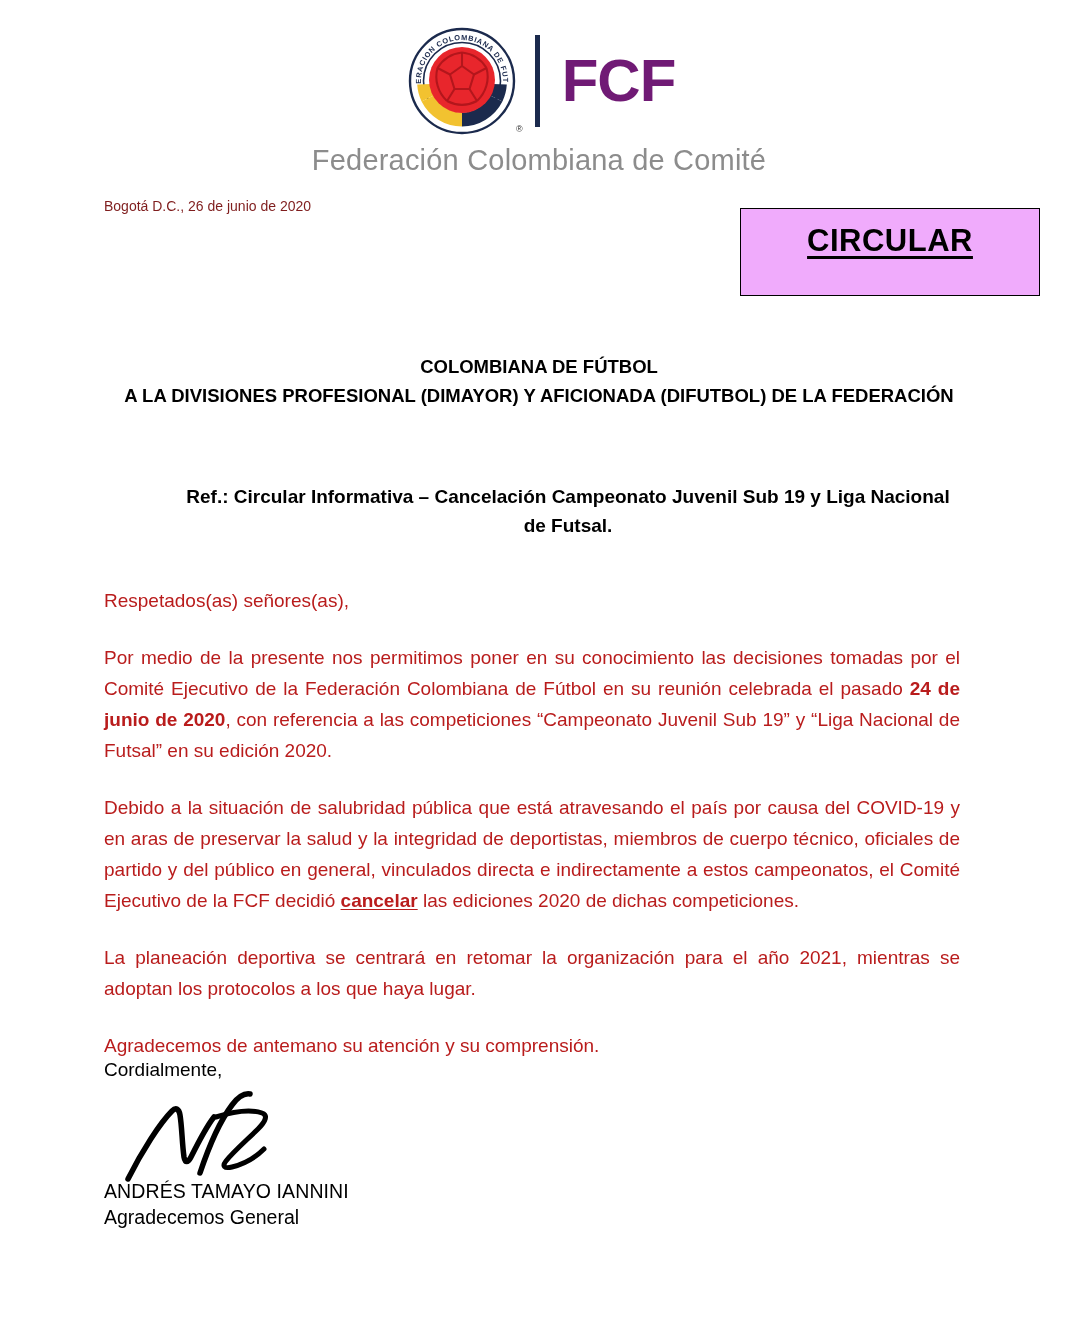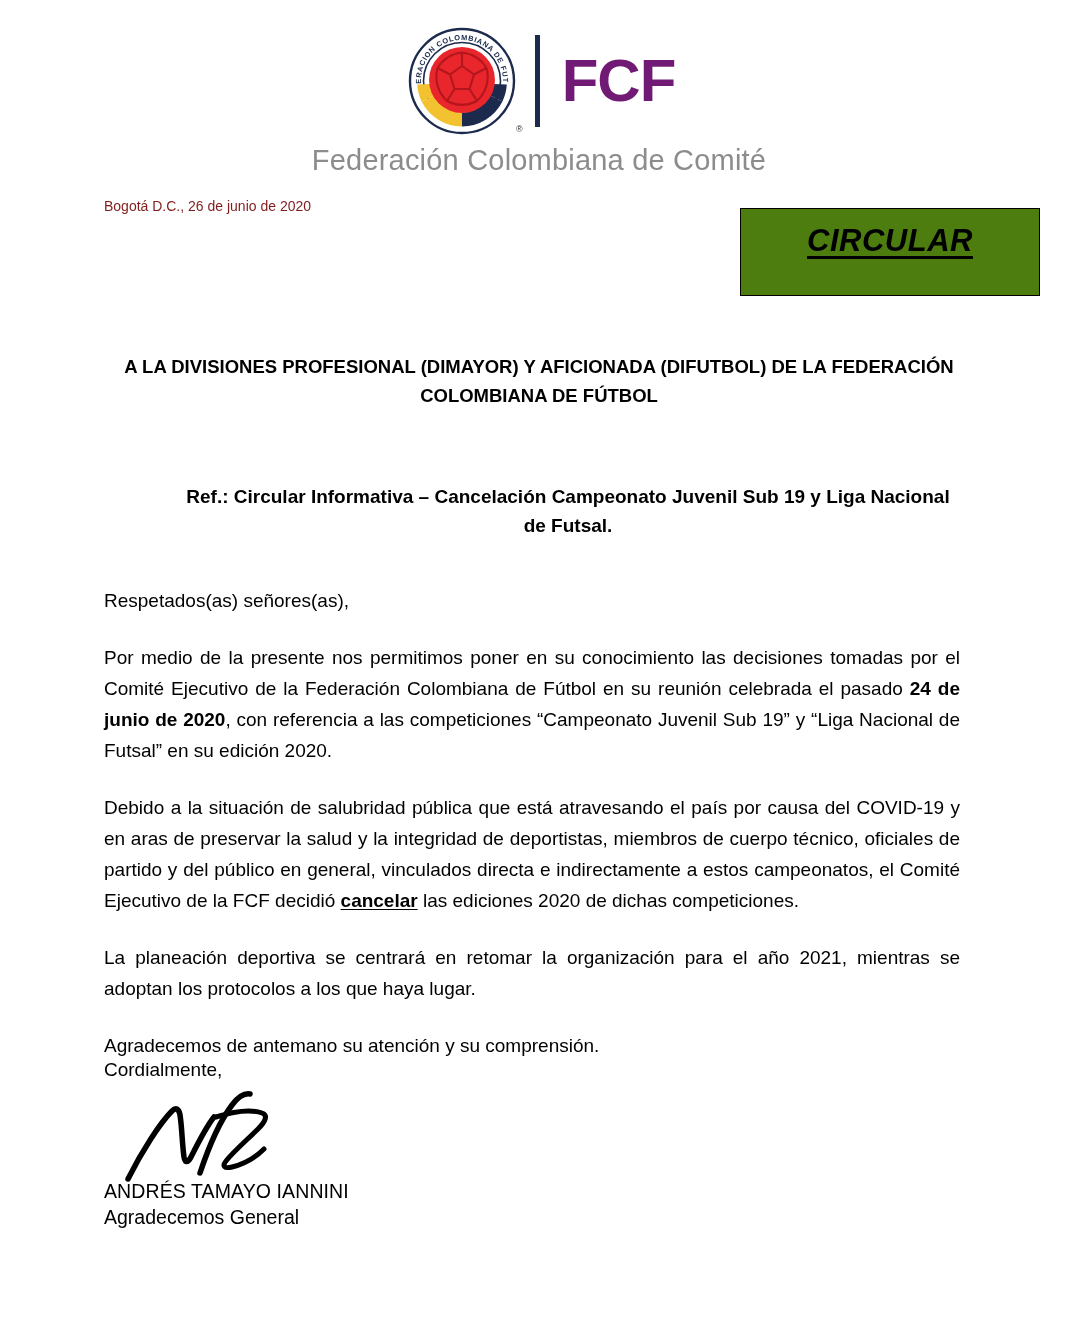--- a/index.html
+++ b/index.html
@@ -77,22 +77,21 @@
     color: #7f1d1d;
   }
   .circular-box {
     position: absolute;
     left: 740px;
     top: 208px;
     width: 300px;
     height: 88px;
     border: 1.5px solid #000;
     box-sizing: border-box;
-    background: #4d7c0f;
-    font-style: italic;
+    background: #f0abfc;
   }
   .circular-label {
     margin-top: 14px;
     text-align: center;
     font-weight: bold;
     font-size: 31px;
     letter-spacing: 0.5px;
     text-decoration: underline;
     text-decoration-thickness: 3px;
     text-underline-offset: 5px;
@@ -123,21 +122,21 @@
   }
 
   
   .body-text {
     position: absolute;
     left: 104px;
     top: 585px;
     width: 856px;
     font-size: 19px;
     line-height: 31px;
-    color: #000000;
+    color: #b91c1c;
   }
   .body-text p {
     margin: 0 0 26px 0;
     text-align: justify;
     text-justify: inter-word;
   }
   .body-text p.no-justify { text-align: left; }
   .body-text b { font-weight: bold; }
   .u-bold {
     font-weight: bold;
@@ -233,22 +232,22 @@
     <div class="tagline">Federación Colombiana de Comité</div>
   </div>
 
   <div class="date-line">Bogotá D.C., 26 de junio de 2020</div>
 
   <div class="circular-box">
     <div class="circular-label">CIRCULAR</div>
   </div>
 
   <div class="addressee">
+    <div>COLOMBIANA DE FÚTBOL</div>
     <div>A LA DIVISIONES PROFESIONAL (DIMAYOR) Y AFICIONADA (DIFUTBOL) DE LA FEDERACIÓN</div>
-    <div>COLOMBIANA DE FÚTBOL</div>
   </div>
 
   <div class="ref-block">Ref.: Circular Informativa – Cancelación Campeonato Juvenil Sub 19 y Liga Nacional de Futsal.</div>
 
   <div class="body-text">
     <p class="no-justify">Respetados(as) señores(as),</p>
 
     <p><span>Por medio de la presente nos permitimos poner en su conocimiento las decisiones tomadas por el Comité Ejecutivo de la Federación Colombiana de Fútbol en su reunión celebrada el pasado </span><b>24 de junio de 2020</b><span>, con referencia a las competiciones “Campeonato Juvenil Sub 19” y “Liga Nacional de Futsal” en su edición 2020.</span></p>
 
     <p><span>Debido a la situación de salubridad pública que está atravesando el país por causa del COVID-19 y en aras de preservar la salud y la integridad de deportistas, miembros de cuerpo técnico, oficiales de partido y del público en general, vinculados directa e indirectamente a estos campeonatos, el Comité Ejecutivo de la FCF decidió </span><span class="u-bold">cancelar</span><span> las ediciones 2020 de dichas competiciones.</span></p>

